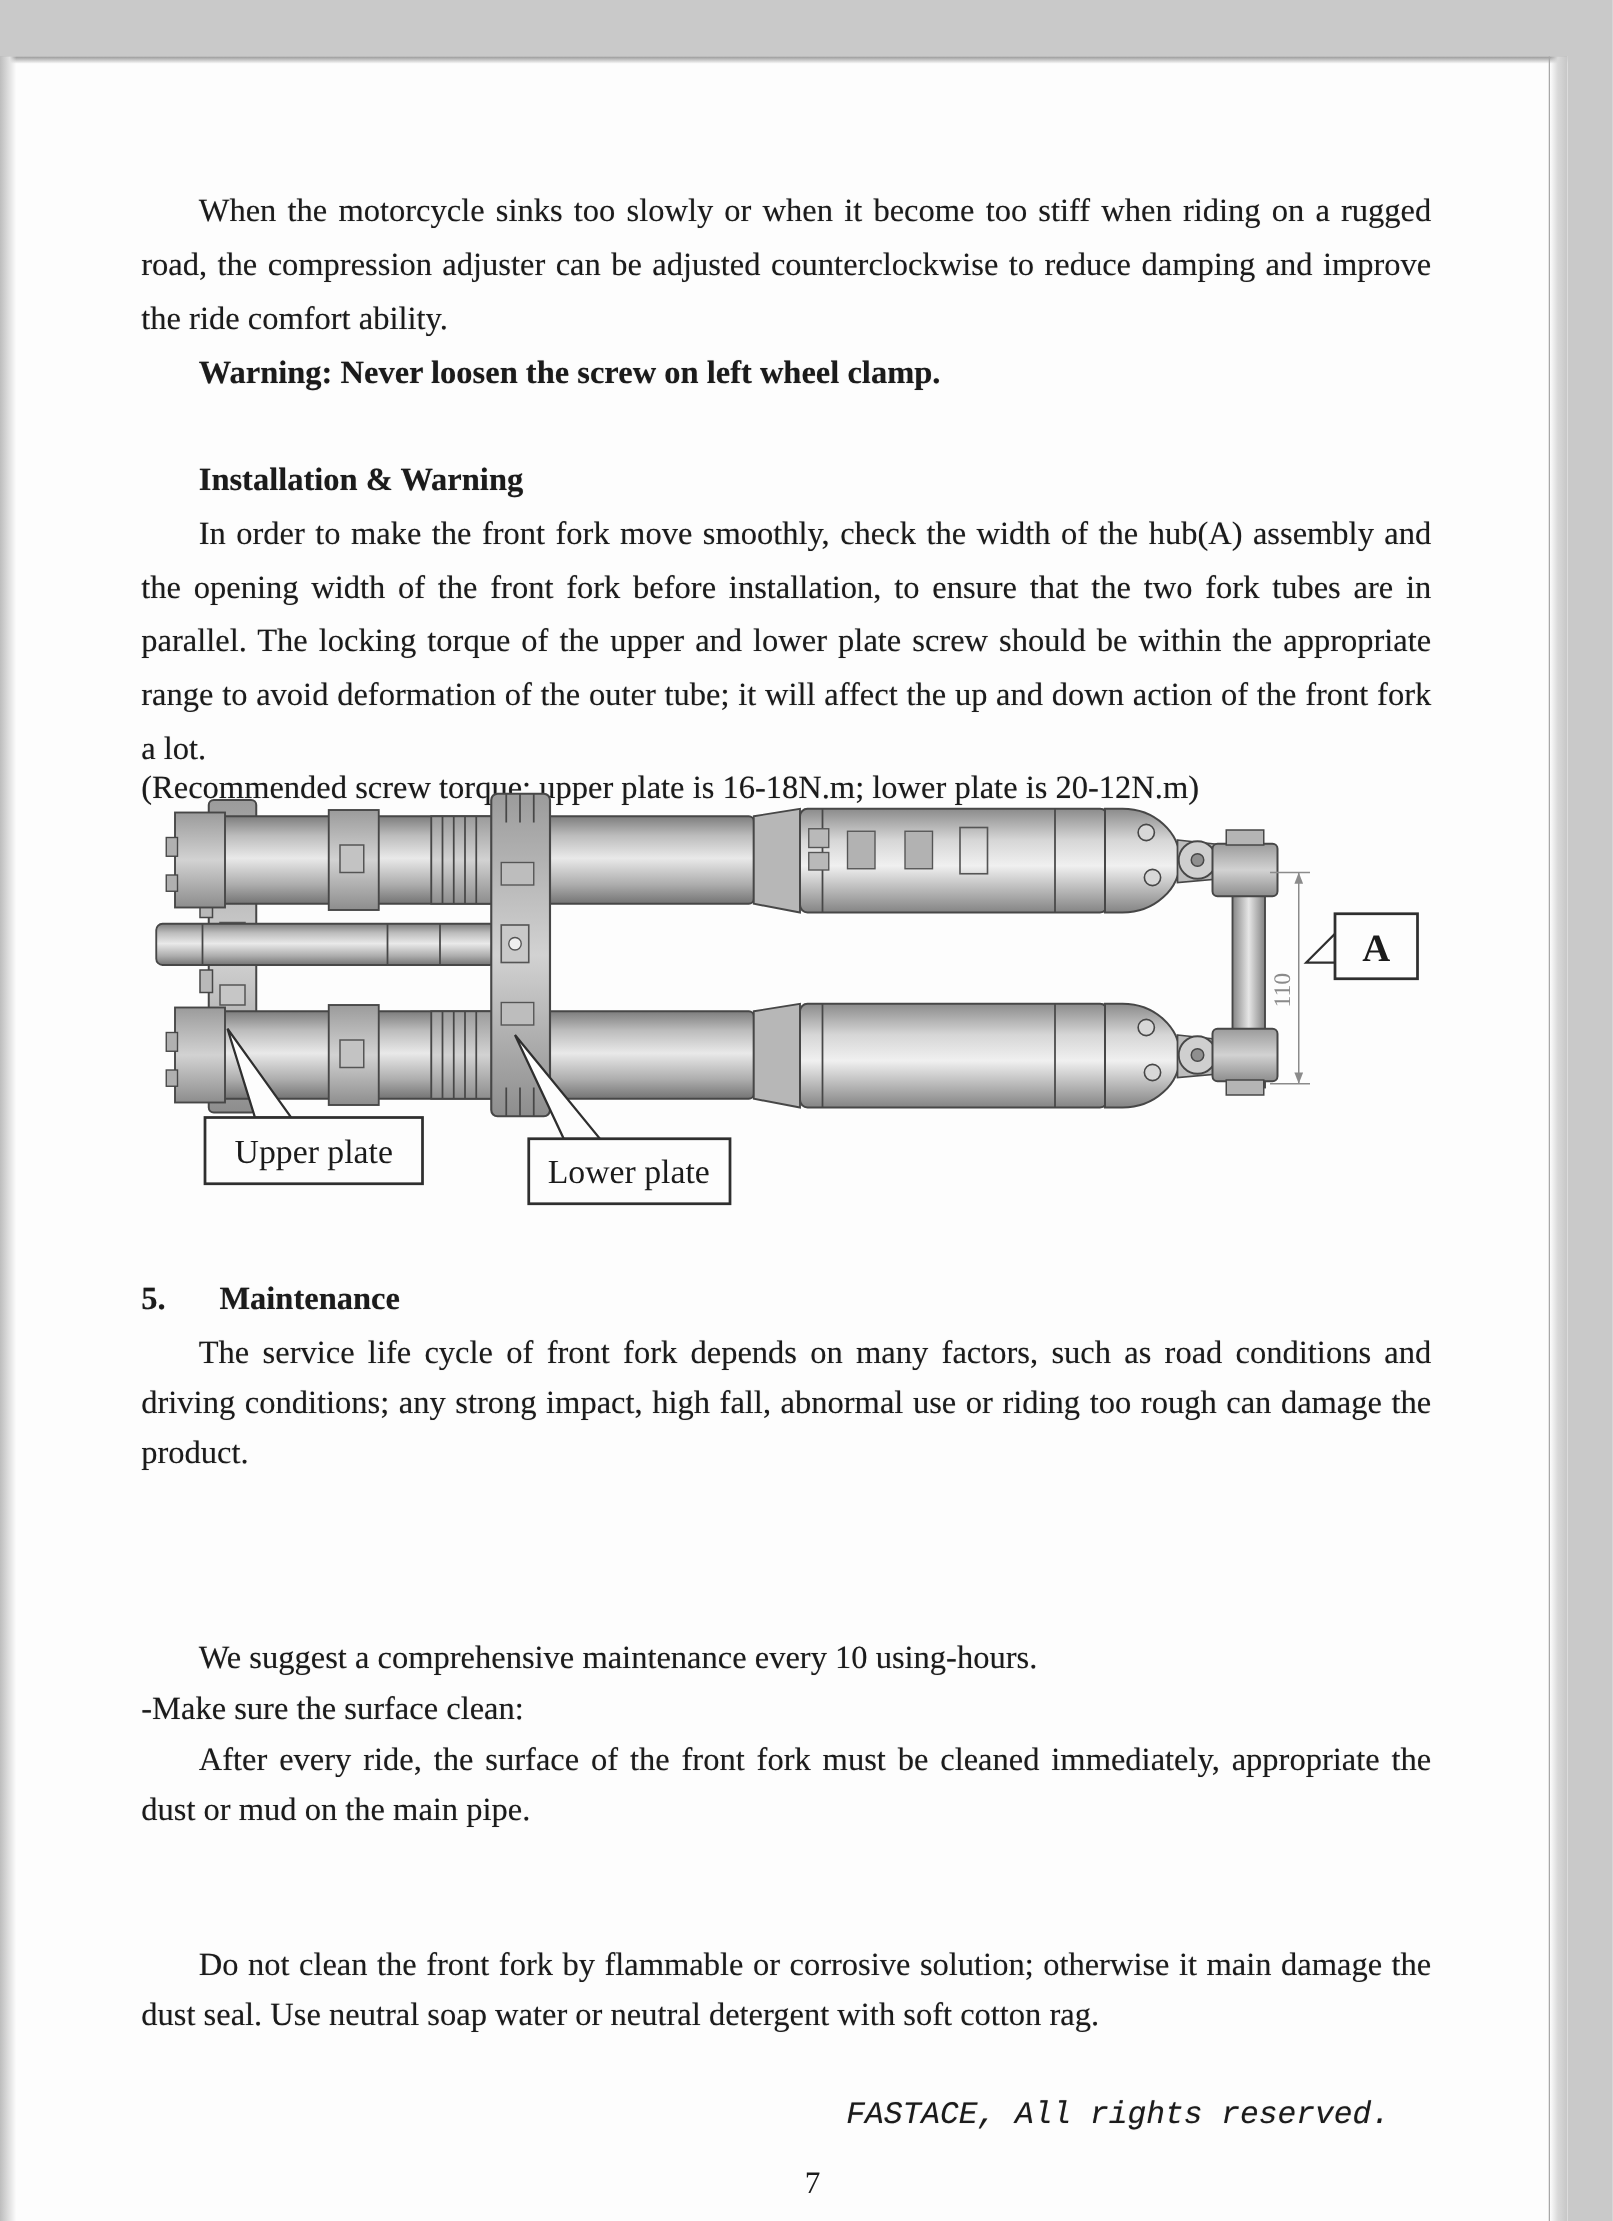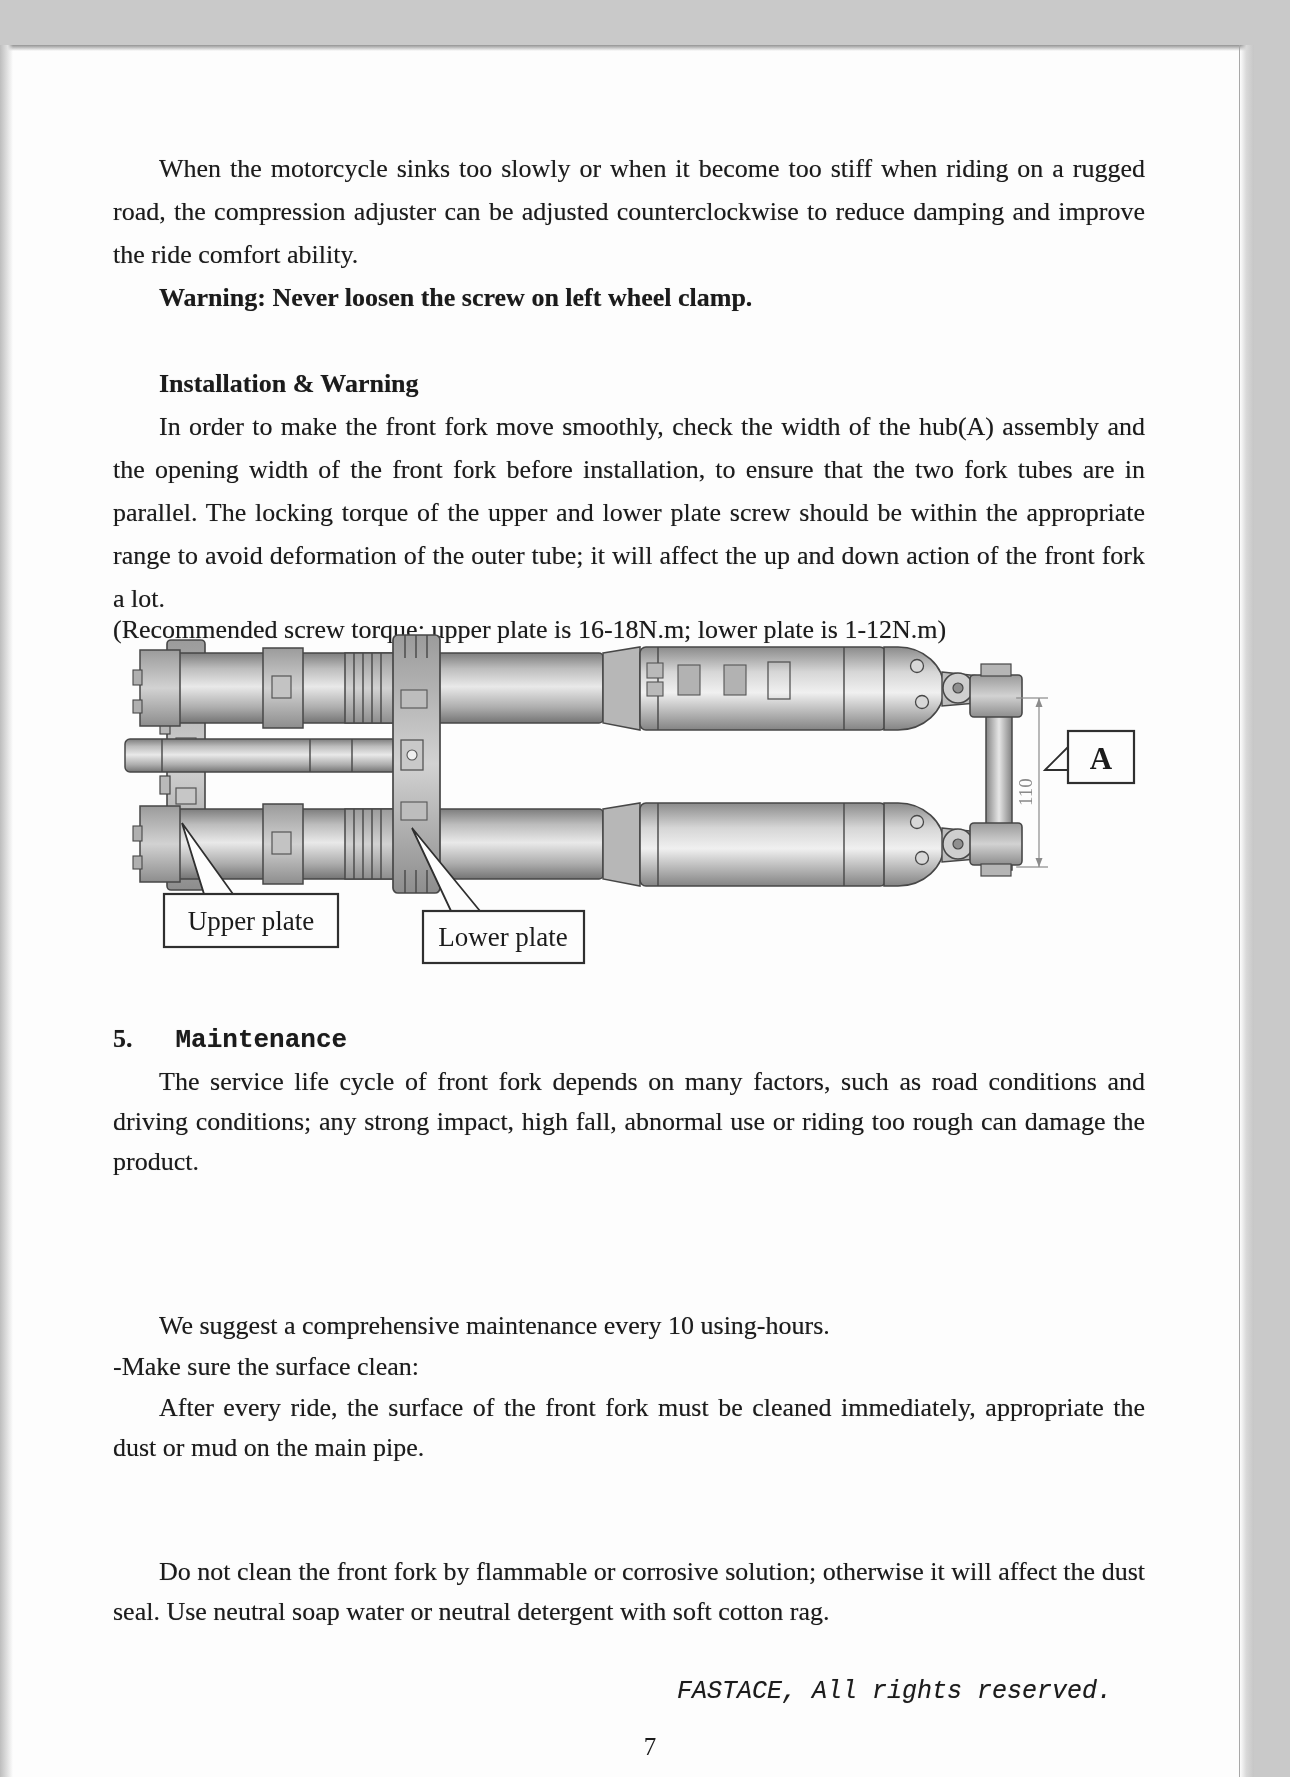--- a/index.html
+++ b/index.html
@@ -18,21 +18,21 @@
     background:linear-gradient(to top,#e2e2e2,rgba(255,255,255,0));}
   .para{
     position:absolute;left:113px;width:1032px;font-size:26px;line-height:43px;
     text-align:justify;text-shadow:0 0 .7px rgba(20,20,20,.45);
   }
   .m{line-height:40px;}
   .indent{text-indent:46px;}
   .bold{font-weight:bold;}
   .sec5{display:block;}
   .sec5 .no{font-weight:bold;}
-  .sec5 .ttl{font-weight:bold;margin-left:43px;font-family:Liberation Mono, monospace;}
+  .sec5 .ttl{font-weight:bold;margin-left:43px;}
   .footer{
     position:absolute;right:142px;top:1632px;font-size:25px;font-style:italic;
     text-shadow:0 0 .7px rgba(20,20,20,.45);
     font-family:Liberation Mono, monospace;
   }
   .pageno{position:absolute;left:620px;top:1688px;width:60px;text-align:center;font-size:25px;}
   svg text{font-family:"Liberation Serif","DejaVu Serif",serif;}
   .callout-box{fill:#fdfdfd;stroke:#2f2f2f;stroke-width:2.2;}
   .callout-wedge{fill:#fdfdfd;stroke:#2f2f2f;stroke-width:1.8;}
   .ln{stroke:#474747;stroke-width:1.4;fill:none;}
@@ -44,21 +44,21 @@
 <div class="page">
   <div class="edge-top"></div>
   <div class="edge-left"></div>
   <div class="edge-right"></div>
   <div class="edge-bottom"></div>
 
   <p class="para indent" style="top:76px">When the motorcycle sinks too slowly or when it become too stiff when riding on a rugged road, the compression adjuster can be adjusted counterclockwise to reduce damping and improve the ride comfort ability.</p>
   <p class="para indent bold" style="top:291px">Installation &amp; Warning</p>
   <p class="para indent bold" style="top:205px">Warning: Never loosen the screw on left wheel clamp.</p>
   <p class="para indent" style="top:334px">In order to make the front fork move smoothly, check the width of the hub(A) assembly and the opening width of the front fork before installation, to ensure that the two fork tubes are in parallel. The locking torque of the upper and lower plate screw should be within the appropriate range to avoid deformation of the outer tube; it will affect the up and down action of the front fork a lot.</p>
-  <p class="para" style="top:537px">(Recommended screw torque: upper plate is 16-18N.m; lower plate is 1-12N.m)</p>
+  <p class="para" style="top:537px">(Recommended screw torque: upper plate is 16-18N.m; lower plate is 20-12N.m)</p>
 
   <svg style="position:absolute;left:120px;top:575px" width="1050" height="370" viewBox="0 0 1050 370">
     <defs>
       <linearGradient id="tubeV" x1="0" y1="0" x2="0" y2="1">
         <stop offset="0" stop-color="#7d7d7d"></stop>
           <stop offset="0.22" stop-color="#bcbcbc"></stop>
         <stop offset="0.48" stop-color="#e9e9e9"></stop>
           <stop offset="0.78" stop-color="#adadad"></stop>
         <stop offset="1" stop-color="#747474"></stop>
       </linearGradient>
@@ -199,17 +199,17 @@
     </g>
   </svg>
 
   <p class="para m sec5" style="top:948px">
     <span class="no">5.</span><span class="ttl">Maintenance</span>
   </p>
   <p class="para m indent" style="top:991px">The service life cycle of front fork depends on many factors, such as road conditions and driving conditions; any strong impact, high fall, abnormal use or riding too rough can damage the product.</p>
   <p class="para m indent" style="top:1235px">We suggest a comprehensive maintenance every 10 using-hours.</p>
   <p class="para m" style="top:1276px">-Make sure the surface clean:</p>
   <p class="para m indent" style="top:1317px">After every ride, the surface of the front fork must be cleaned immediately, appropriate the dust or mud on the main pipe.</p>
-  <p class="para m indent" style="top:1481px">Do not clean the front fork by flammable or corrosive solution; otherwise it will affect the dust seal. Use neutral soap water or neutral detergent with soft cotton rag.</p>
+  <p class="para m indent" style="top:1481px">Do not clean the front fork by flammable or corrosive solution; otherwise it main damage the dust seal. Use neutral soap water or neutral detergent with soft cotton rag.</p>
 
   <div class="footer">FASTACE, All rights reserved.</div>
   <div class="pageno">7</div>
 </div>
 
 </body></html>

